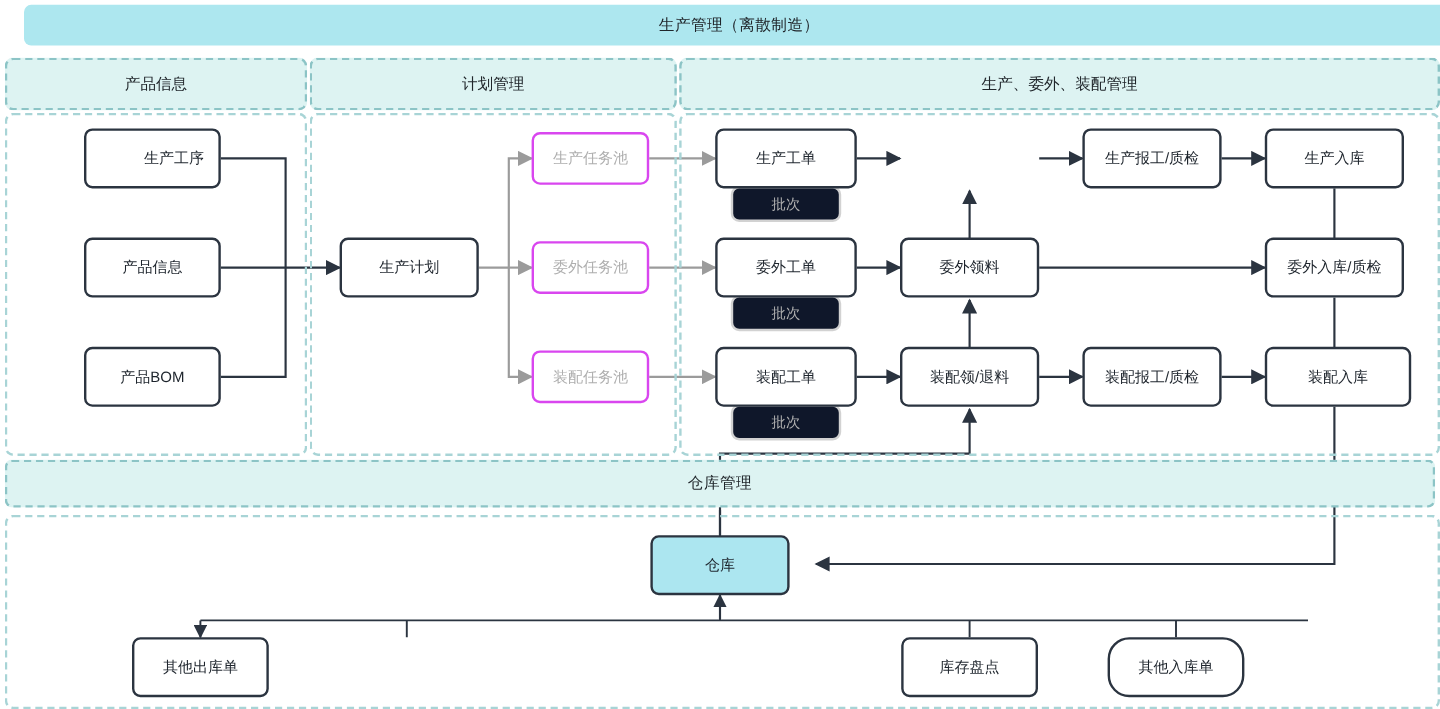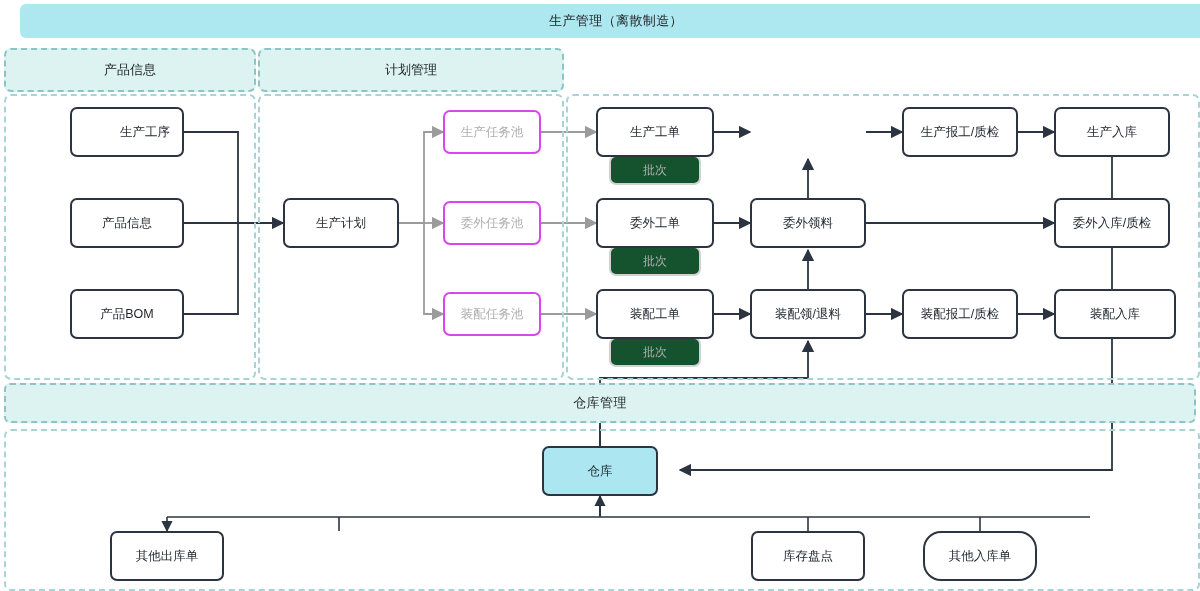--- a/index.html
+++ b/index.html
@@ -25,21 +25,21 @@
 
   
   .node{
     position:absolute;box-sizing:border-box;background:#fff;
     border:2px solid #2b3440;border-radius:7px;
     display:flex;align-items:center;justify-content:center;
     font-size:12.5px;color:#1d242c;text-align:center;line-height:1.2;
     z-index:3;
   }
   .node.muted{border:2px solid #d946ef;color:#aeaeae;background:#fff;z-index:2;}
-  .node.batch{border:2px solid #d2d2d2;color:#b0b0b0;background:#14532d;font-size:12px;z-index:1;}
+  .node.batch{border:2px solid #d2d2d2;color:#b0b0b0;background:#0f172a;font-size:12px;z-index:1;}
   .node.accent{background:#ace6f0;border:2px solid #2b3440;}
 </style>
 </head>
 <body>
 
 <div id="stage">
 
   <svg viewBox="0 0 1200 591">
     <defs>
       <marker id="arrD" viewBox="0 0 10 10" refX="9" refY="5" markerWidth="7" markerHeight="7" orient="auto-start-reverse">
@@ -109,20 +109,23 @@
   <div class="sec-header" style="left:4px;top:48px;width:248px;height:40px;">
     <span>产品信息</span>
   </div>
   <div class="sec-body" style="left:4px;top:94px;width:248px;height:282px;"></div>
 
   <div class="sec-header" style="left:258px;top:48px;width:302px;height:40px;">
     <span>计划管理</span>
   </div>
   <div class="sec-body" style="left:258px;top:94px;width:302px;height:282px;"></div>
 
+  <div class="sec-header" style="left:566px;top:48px;width:630px;height:40px;">
+    <span>生产、委外、装配管理</span>
+  </div>
   <div class="sec-body" style="left:566px;top:94px;width:630px;height:282px;"></div>
 
   <div class="band-title wh" style="left:4px;top:383px;width:1192px;height:40px;border:2px dashed #8cc4c6;box-sizing:border-box;">
     <span>仓库管理</span>
   </div>
   <div class="sec-body" style="left:4px;top:429px;width:1192px;height:158px;"></div>
 
   <div class="node" style="left:70px;top:107px;width:114px;height:50px;padding-left:36px;">
     <span>生产工序</span>
   </div>

